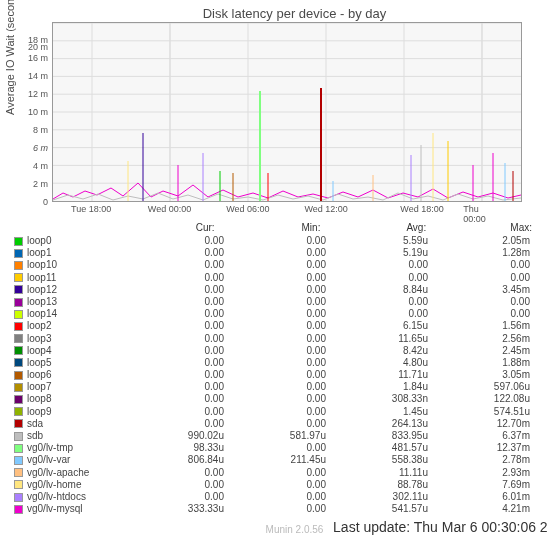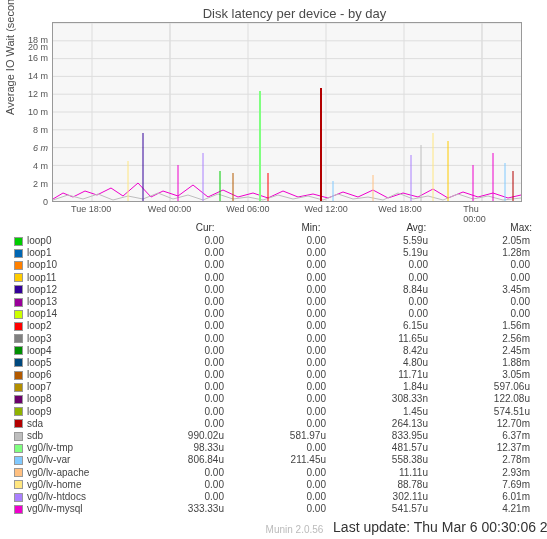--- a/index.html
+++ b/index.html
@@ -200,21 +200,21 @@
         <line x1="460" y1="178" x2="460" y2="148" stroke="#b30000" stroke-width="1"></line>
       </g>
     </svg>
   </div>
 
   <div class="xticks" id="xticks">
       <div style="left: 39.1667px;">Tue 18:00</div>
       <div style="left: 117.5px;">Wed 00:00</div>
       <div style="left: 195.833px;">Wed 06:00</div>
       <div style="left: 274.167px;">Wed 12:00</div>
-      <div style="left: 348px;">Wed 18:00</div>
+      <div style="left: 370px;">Wed 18:00</div>
       <div style="left: 430.833px;">Thu 00:00</div>
     </div>
 
   <div class="legend-table">
     <div class="legend-head">
       <div class="lh-spacer"></div>
       <div class="lh-col">Cur:</div>
       <div class="lh-col">Min:</div>
       <div class="lh-col">Avg:</div>
       <div class="lh-col">Max:</div>

